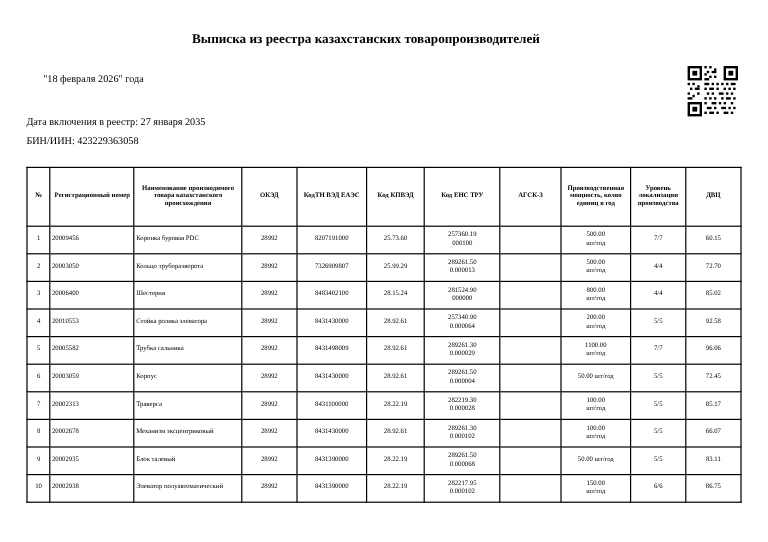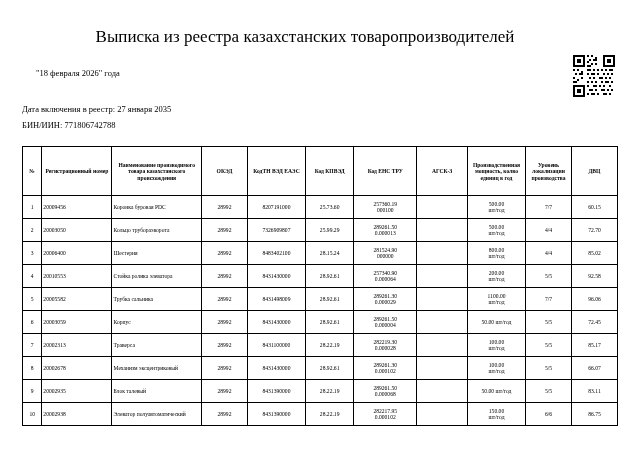--- a/index.html
+++ b/index.html
@@ -16,22 +16,22 @@
   }
   .page {
     position: relative;
     width: 640px;
     height: 452px;
     box-sizing: border-box;
     padding: 0 22px;
   }
   .doc-title {
     text-align: center;
-    font-size: 17px;
-    font-weight: normal;
+    font-size: 11px;
+    font-weight: bold;
     margin: 26px 0 0 0;
     padding: 0 70px 0 40px;
     line-height: 1.3;
   }
   .issue-date {
     font-size: 8.5px;
     margin: 20px 0 0 14px;
   }
   .meta {
     margin-top: 26px;
@@ -175,21 +175,21 @@
       </g>
     </svg>
   </div>
 
   <h1 class="doc-title">Выписка из реестра казахстанских товаропроизводителей</h1>
 
   <div class="issue-date">"18 февраля 2026" года</div>
 
   <div class="meta">
     <div class="meta-line">Дата включения в реестр: 27 января 2035</div>
-    <div class="meta-line">БИН/ИИН: 771806742788</div>
+    <div class="meta-line">БИН/ИИН: 423229363058</div>
   </div>
 
   <table class="registry">
     <colgroup>
       <col class="w-num">
       <col class="w-reg">
       <col class="w-name">
       <col class="w-oked">
       <col class="w-tnved">
       <col class="w-kpved">

